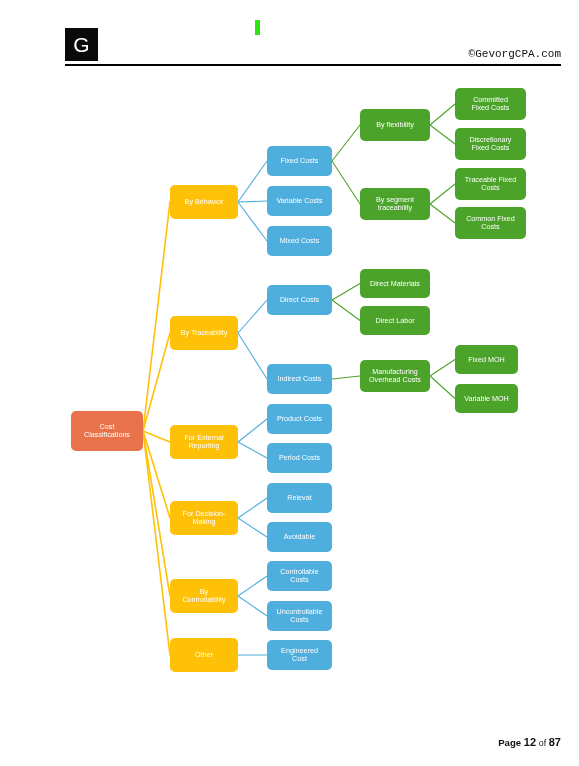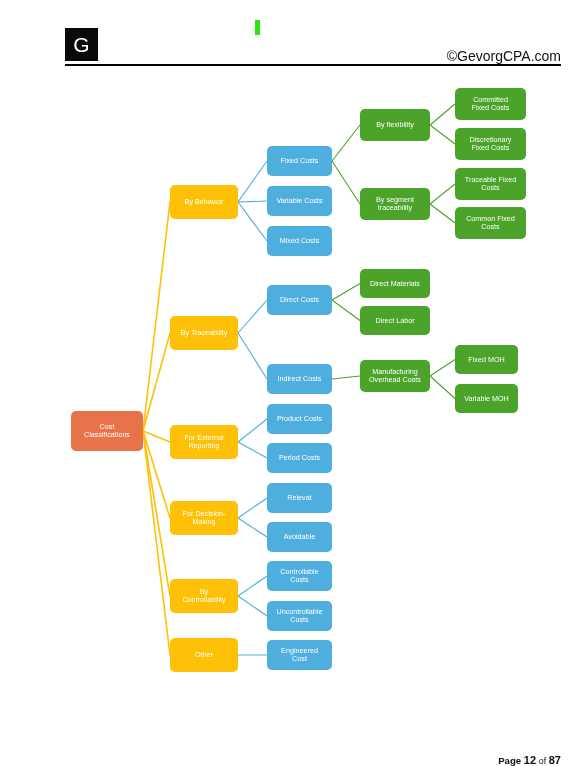--- a/index.html
+++ b/index.html
@@ -42,41 +42,41 @@
   }
   #green-tick {
     position: absolute;
     left: 255px; top: 20px;
     width: 5px; height: 15px;
     background: #2ee312;
   }
   #copyright {
     position: absolute;
     right: 18px; top: 48px;
-    font-size: 14px;
+    font-size: 11px;
     color: #111111;
-    font-family: Liberation Sans, sans-serif;
+    font-family: Liberation Mono, monospace;
     white-space: nowrap;
   }
   #header-rule {
     position: absolute;
     left: 65px; top: 64px;
     width: 496px; height: 1.6px;
     background: #000000;
   }
 
   
   #footer {
     position: absolute;
     left: 0; bottom: 0;
     width: 579px; height: 40px;
   }
   #page-number {
     position: absolute;
-    right: 18px; top: 28px;
+    right: 18px; top: 10px;
     font-size: 9.6px;
     color: #111111;
     white-space: nowrap;
     padding-left: 42px;
   }
   #page-number .num { font-weight: bold; font-size: 11px; }
   #page-number .lbl { font-weight: bold; font-size: 9.6px; }
   #page-number .of  { font-weight: normal; font-size: 8.8px; }
 
   

